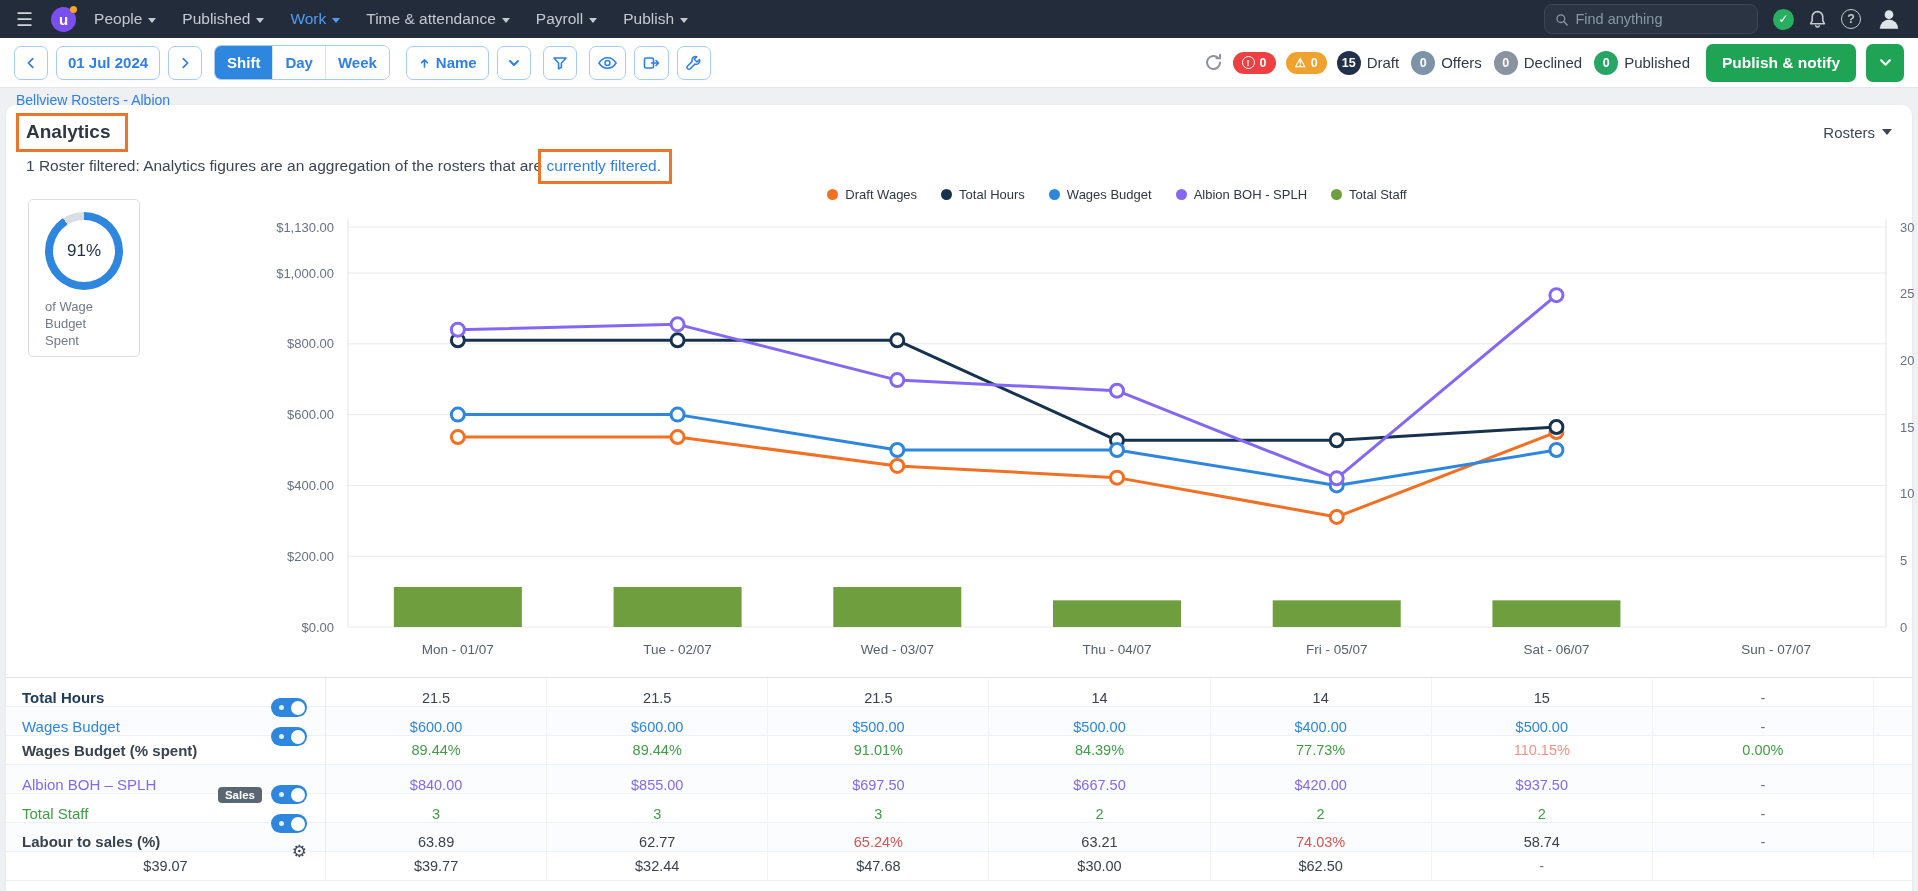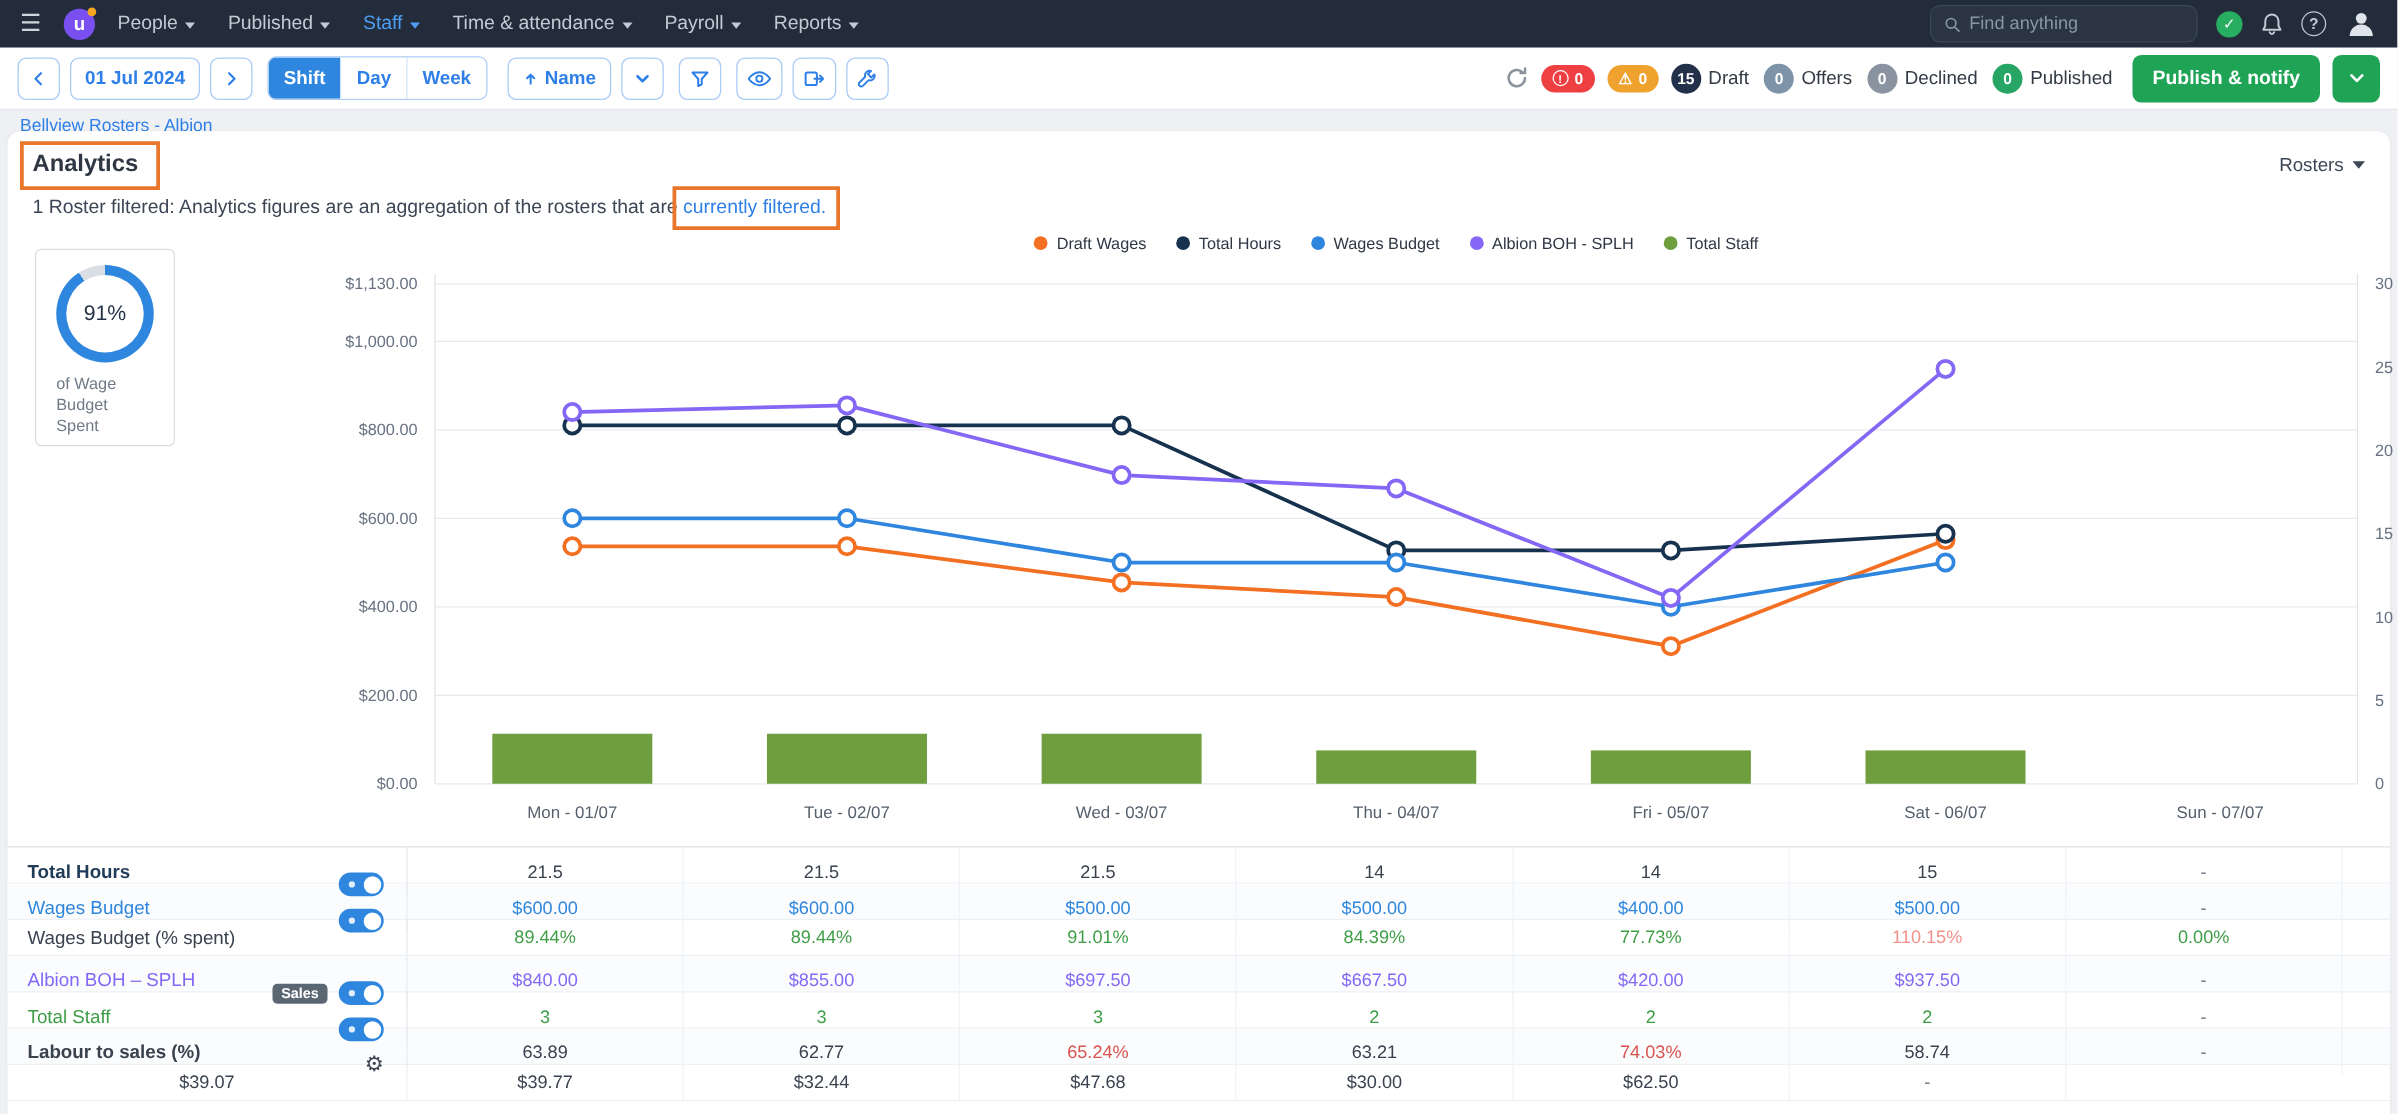--- a/index.html
+++ b/index.html
@@ -94,33 +94,33 @@
   <nav class="main-nav" id="main-nav">
       <div class="nav-item">
         <span>People</span>
         <span class="nav-caret"></span>
       </div>
       <div class="nav-item">
         <span>Published</span>
         <span class="nav-caret"></span>
       </div>
       <div class="nav-item active">
-        <span>Staff</span>
+        <span>Work</span>
         <span class="nav-caret"></span>
       </div>
       <div class="nav-item">
         <span>Time &amp; attendance</span>
         <span class="nav-caret"></span>
       </div>
       <div class="nav-item">
         <span>Payroll</span>
         <span class="nav-caret"></span>
       </div>
       <div class="nav-item">
-        <span>Reports</span>
+        <span>Publish</span>
         <span class="nav-caret"></span>
       </div>
     </nav>
   <div class="nav-right">
     <div class="search-box">
       <svg width="15" height="15" viewBox="0 0 16 16">
           <circle cx="7" cy="7" r="4.6" stroke="#8a96a5" stroke-width="1.6" fill="none"></circle>
           <path d="m10.5 10.5 4 4" stroke="#8a96a5" stroke-width="1.6" stroke-linecap="round"></path>
         </svg>
       <input type="text" placeholder="Find anything" style="">
@@ -366,21 +366,21 @@
         <div class="t-cell" style="color: rgb(46, 134, 222);">$600.00</div>
         <div class="t-cell" style="color: rgb(46, 134, 222);">$500.00</div>
         <div class="t-cell" style="color: rgb(46, 134, 222);">$500.00</div>
         <div class="t-cell" style="color: rgb(46, 134, 222);">$400.00</div>
         <div class="t-cell" style="color: rgb(46, 134, 222);">$500.00</div>
         <div class="t-cell" style="color: rgb(107, 116, 128);">-</div>
         <div></div>
       </div>
       <div class="t-row">
         <div class="t-label">
-          <span style="color: rgb(57, 66, 78); font-weight: 400;">Wages Budget (% spent)</span>
+          <span style="color: rgb(57, 66, 78); font-weight: 700;">Wages Budget (% spent)</span>
           <span class="t-controls"></span>
         </div>
         <div class="t-cell" style="color: rgb(63, 157, 70);">89.44%</div>
         <div class="t-cell" style="color: rgb(63, 157, 70);">89.44%</div>
         <div class="t-cell" style="color: rgb(63, 157, 70);">91.01%</div>
         <div class="t-cell" style="color: rgb(63, 157, 70);">84.39%</div>
         <div class="t-cell" style="color: rgb(63, 157, 70);">77.73%</div>
         <div class="t-cell" style="color: rgb(240, 146, 138);">110.15%</div>
         <div class="t-cell" style="color: rgb(63, 157, 70);">0.00%</div>
         <div></div>

